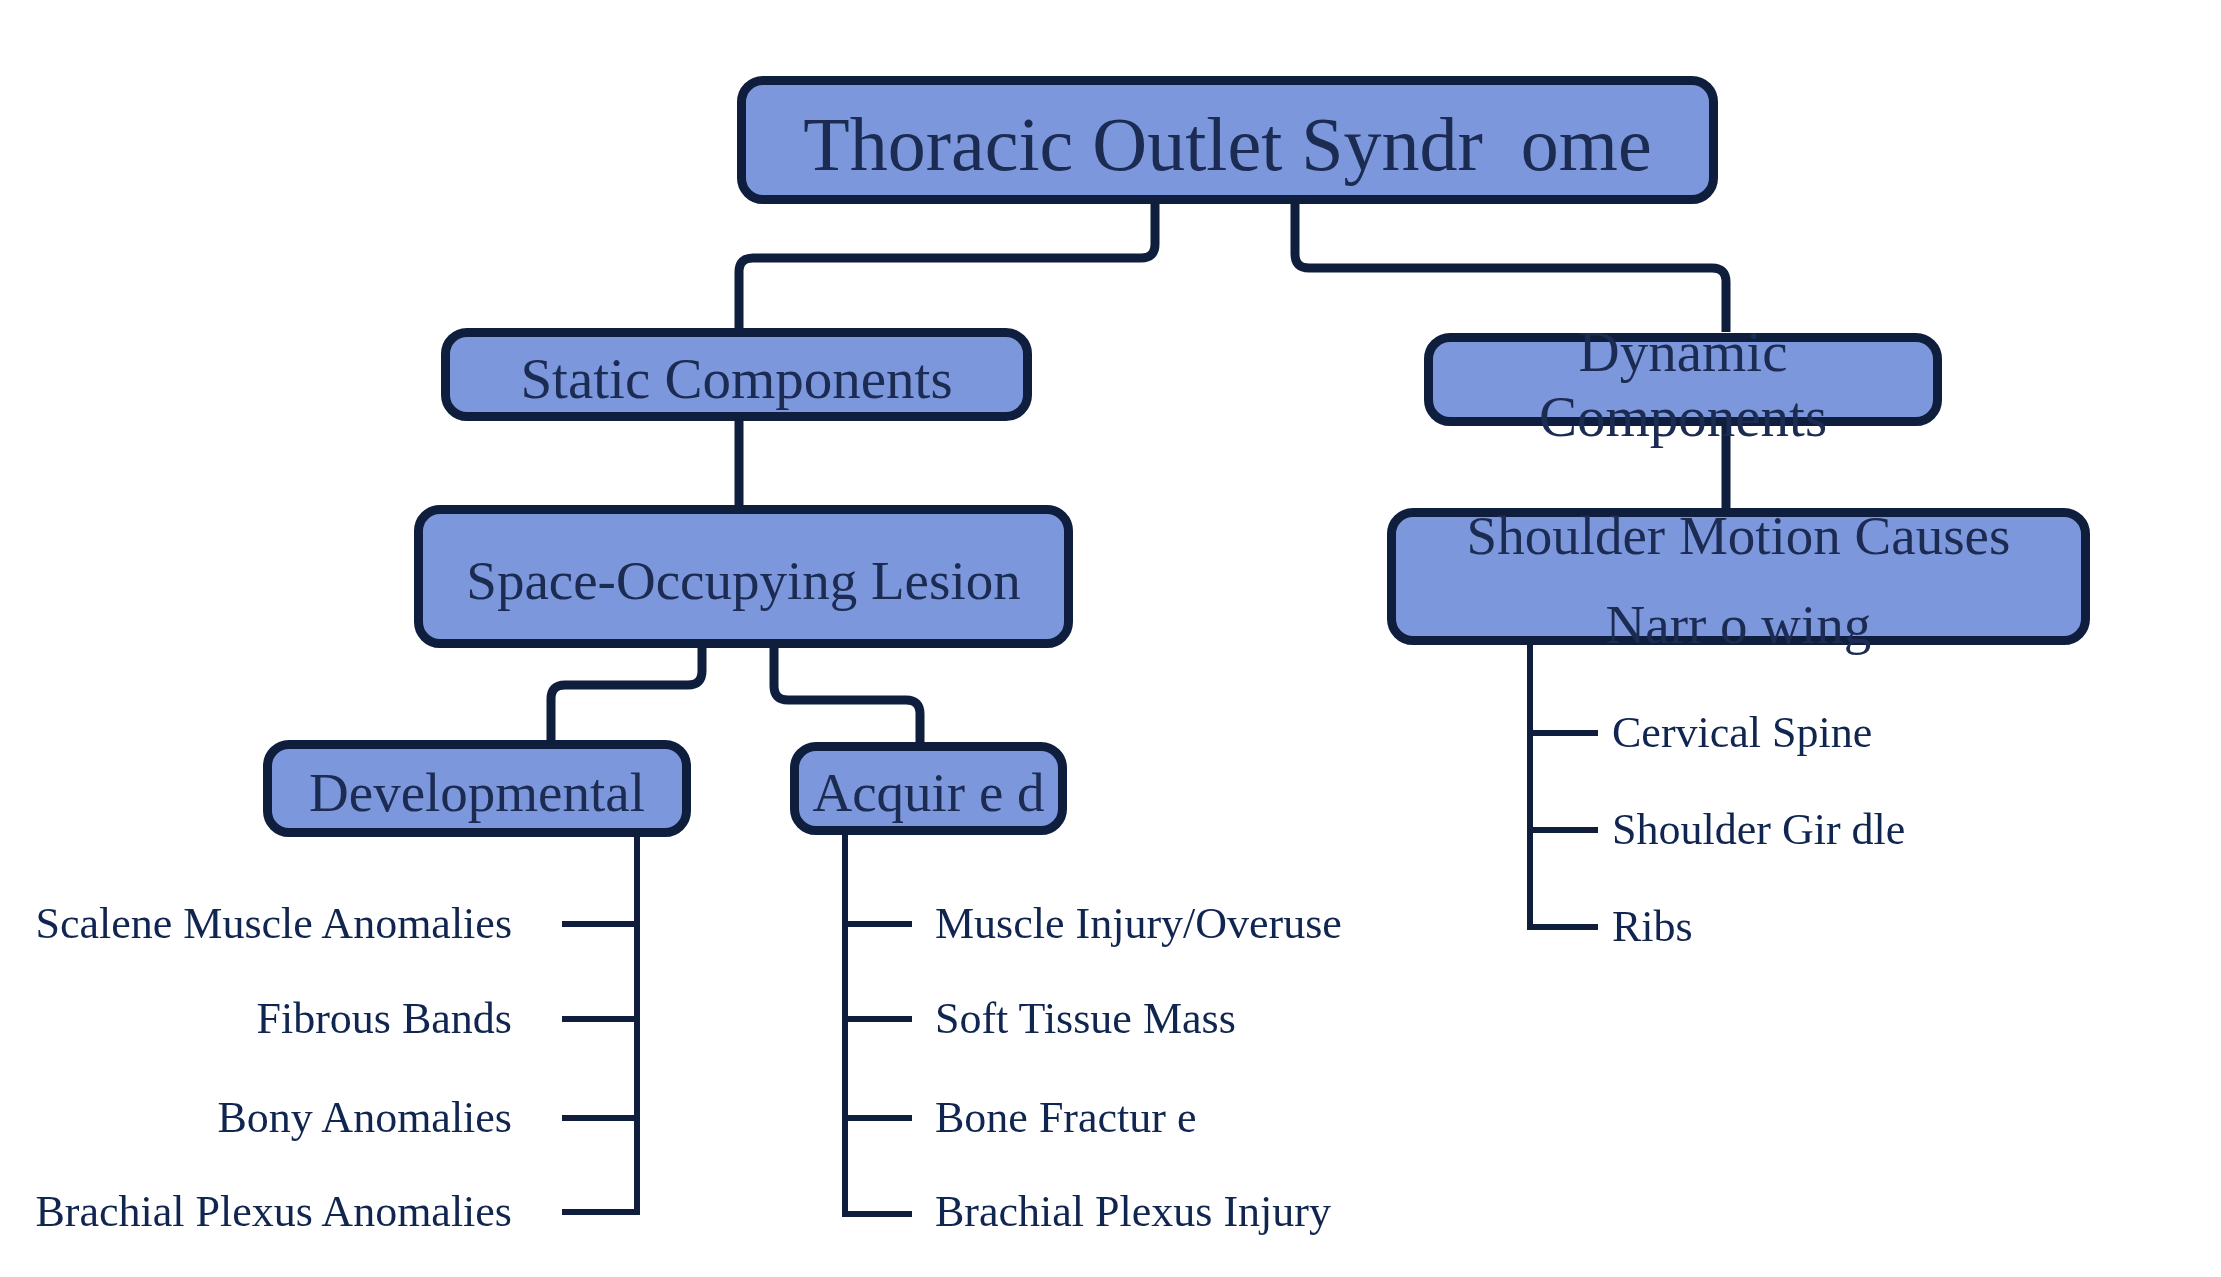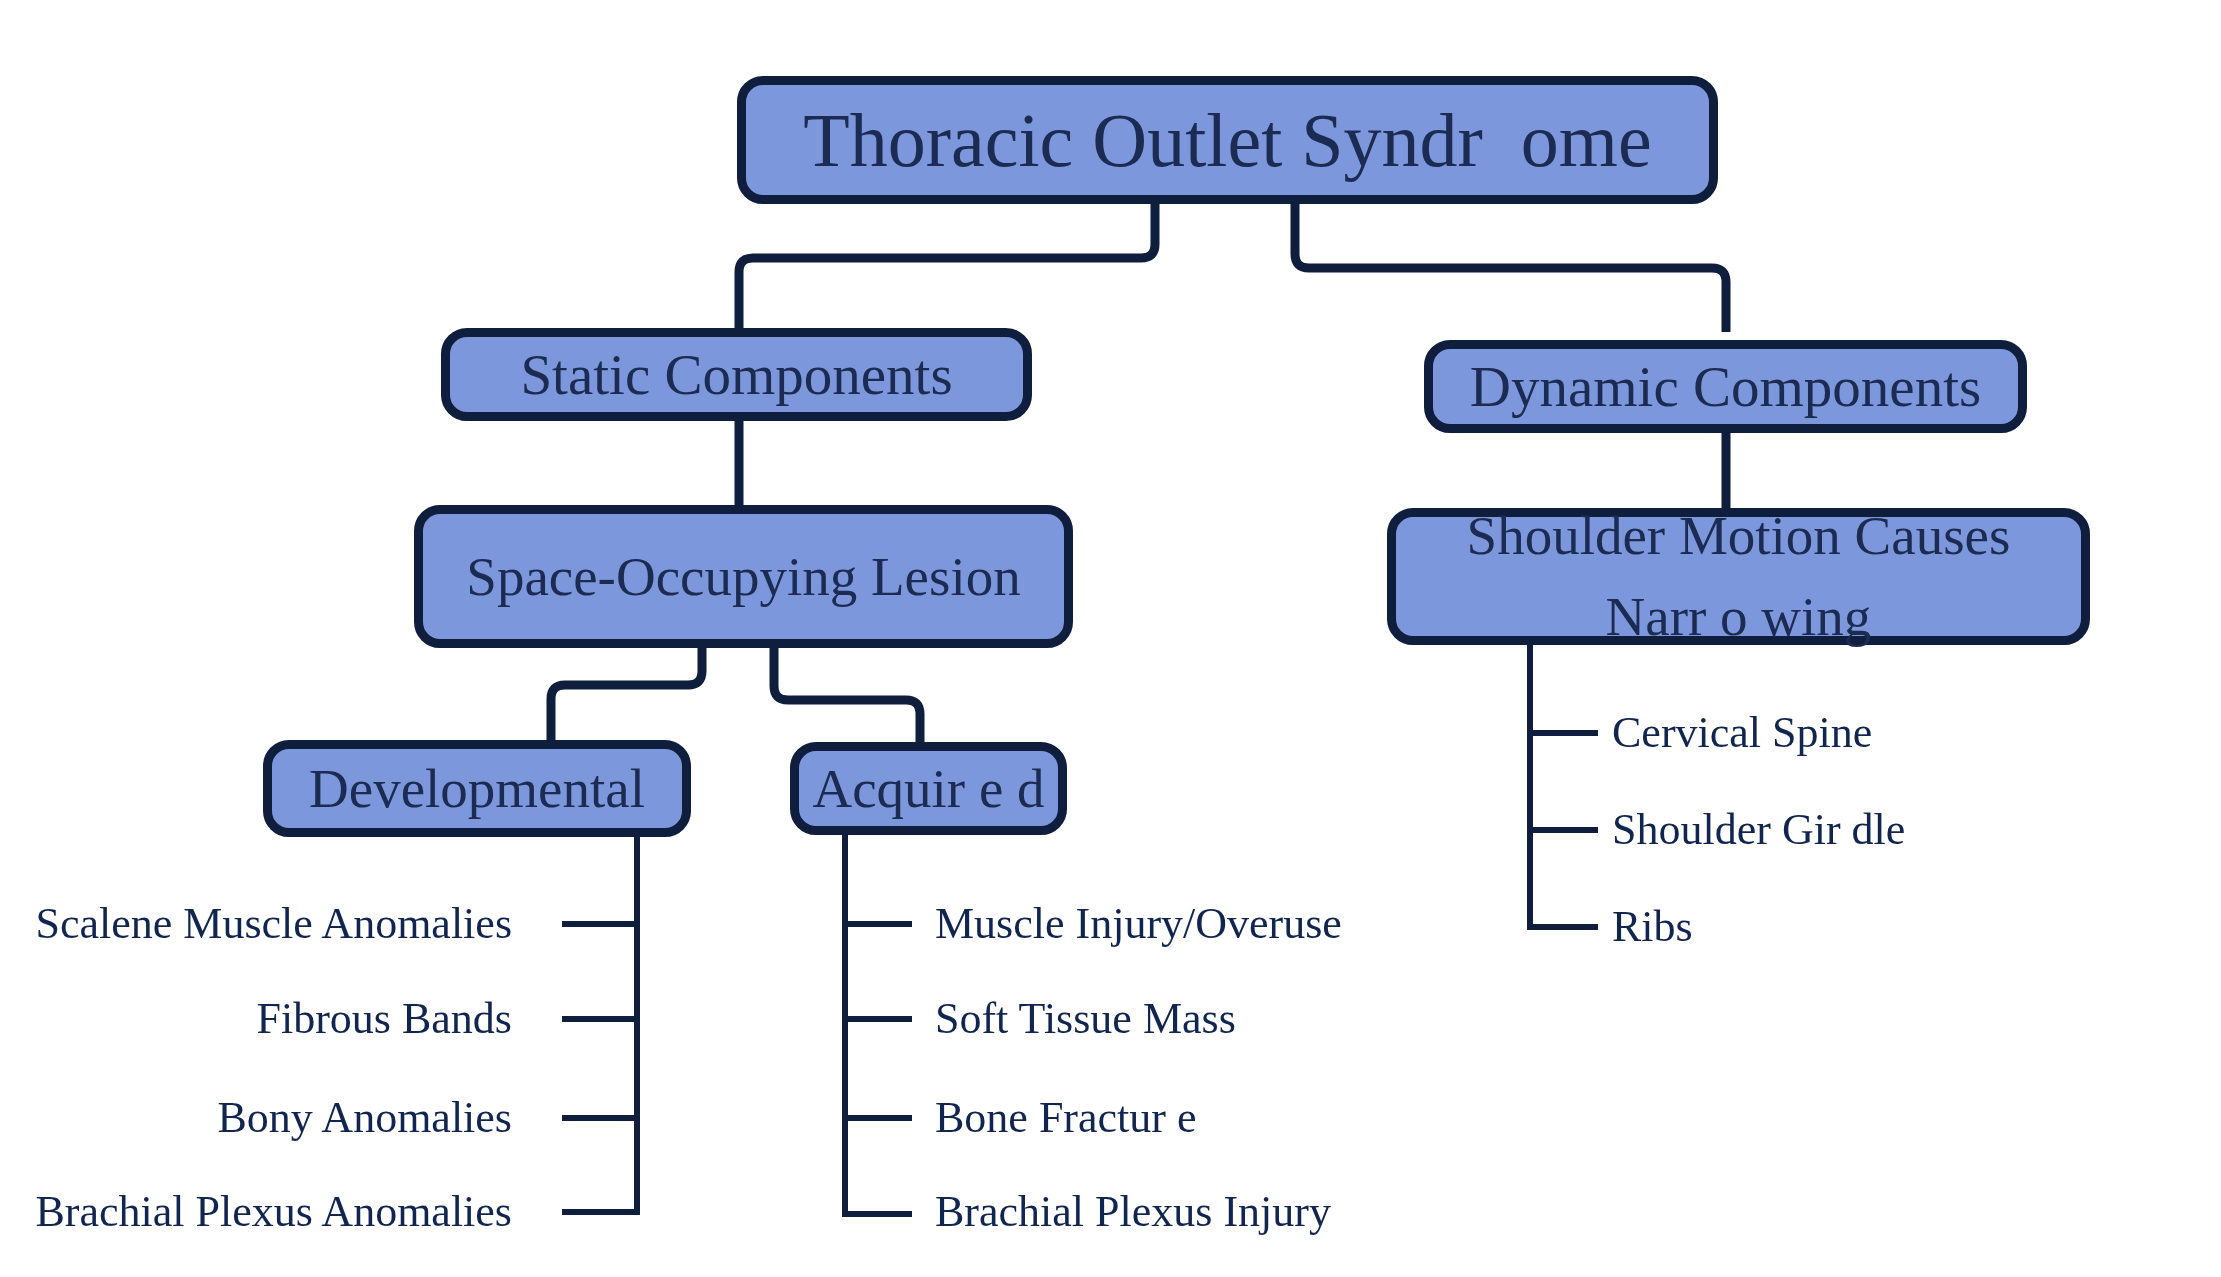--- a/index.html
+++ b/index.html
@@ -19,24 +19,24 @@
     box-sizing:border-box;
     background:var(--fill,#7c97db);
     border:9px solid var(--border,#0f1e3c);
     border-radius:26px;
     color:var(--boxtext,#1b2b52);
     display:flex;flex-direction:column;
     align-items:center;justify-content:center;
     text-align:center;
     white-space:pre-wrap;
   }
-  .node .ln{white-space:pre-wrap;}
+  .node .ln{white-space:pre-wrap;margin-top:8px;}
   .n-title {left:737px; top:76px;  width:981px; height:128px; font-size:76px;}
   .n-static{left:441px; top:328px; width:591px; height:93px;  font-size:57px;}
-  .n-dynamic{left:1424px;top:340px; width:603px; height:93px;  font-size:57px;}
+  .n-dynamic{left:1424px;top:333px; width:518px; height:93px;  font-size:57px;}
   .n-space {left:414px; top:505px; width:659px; height:143px; font-size:55px; line-height:66px;}
   .n-shoulder{left:1387px;top:508px;width:703px; height:137px; font-size:55px; line-height:66px;gap:15px;}
   .n-devel {left:263px; top:740px; width:428px; height:97px;  font-size:55px;}
   .n-acq   {left:790px; top:742px; width:277px; height:93px;  font-size:55px;}
   .leaf{
     position:absolute;
     color:var(--leaftext,#10254f);
     font-size:44px;
     height:60px;line-height:60px;
     white-space:pre;

